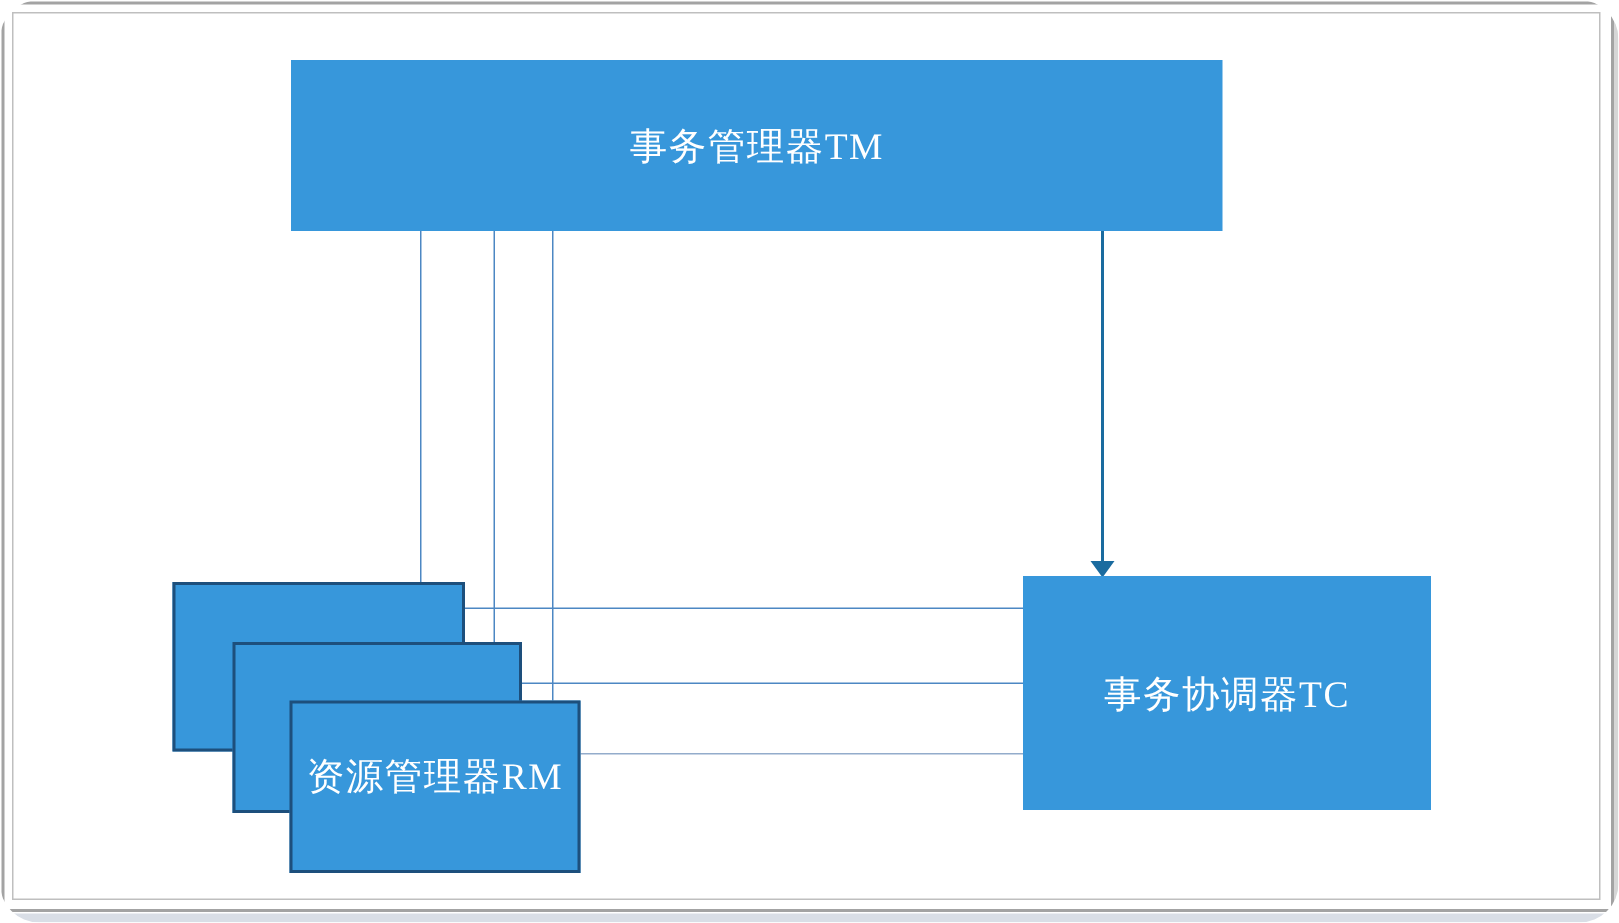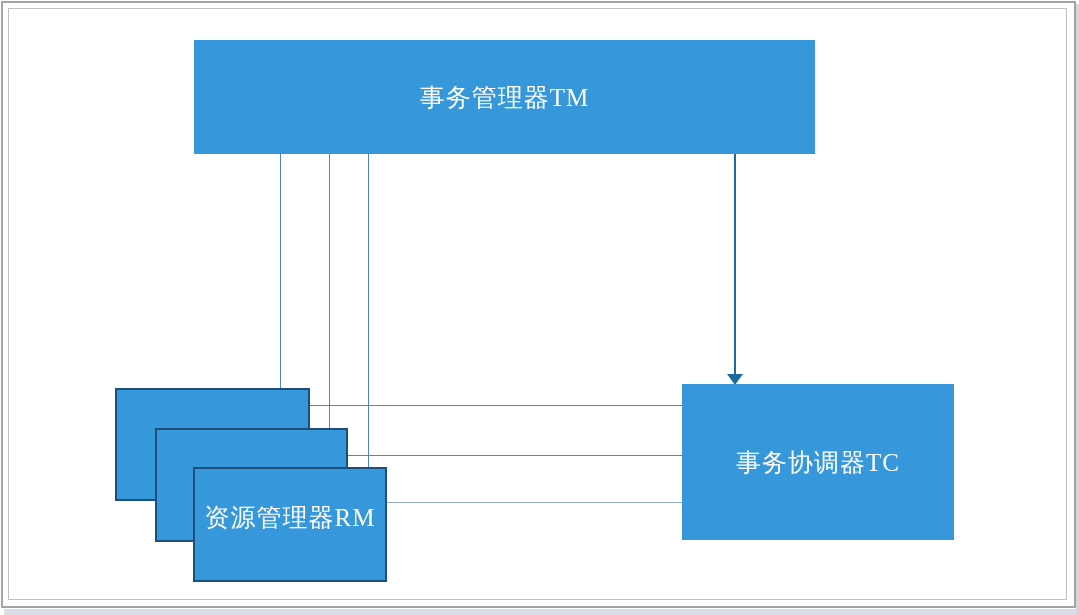--- a/index.html
+++ b/index.html
@@ -7,20 +7,21 @@
     padding: 0;
     background: #ffffff;
     font-family: "Liberation Serif", "DejaVu Serif", serif;
   }
   .canvas {
     position: relative;
     width: 1079px;
     height: 615px;
     background: #ffffff;
     overflow: hidden;
+    border-radius: 26px;
   }
   
   .frame-outer {
     position: absolute;
     left: 1px; top: 1px; right: 3px; bottom: 7px;
     border: 2px solid var(--frame-outer, #a3a3a3);
     pointer-events: none;
   }
   .frame-inner {
     position: absolute;

